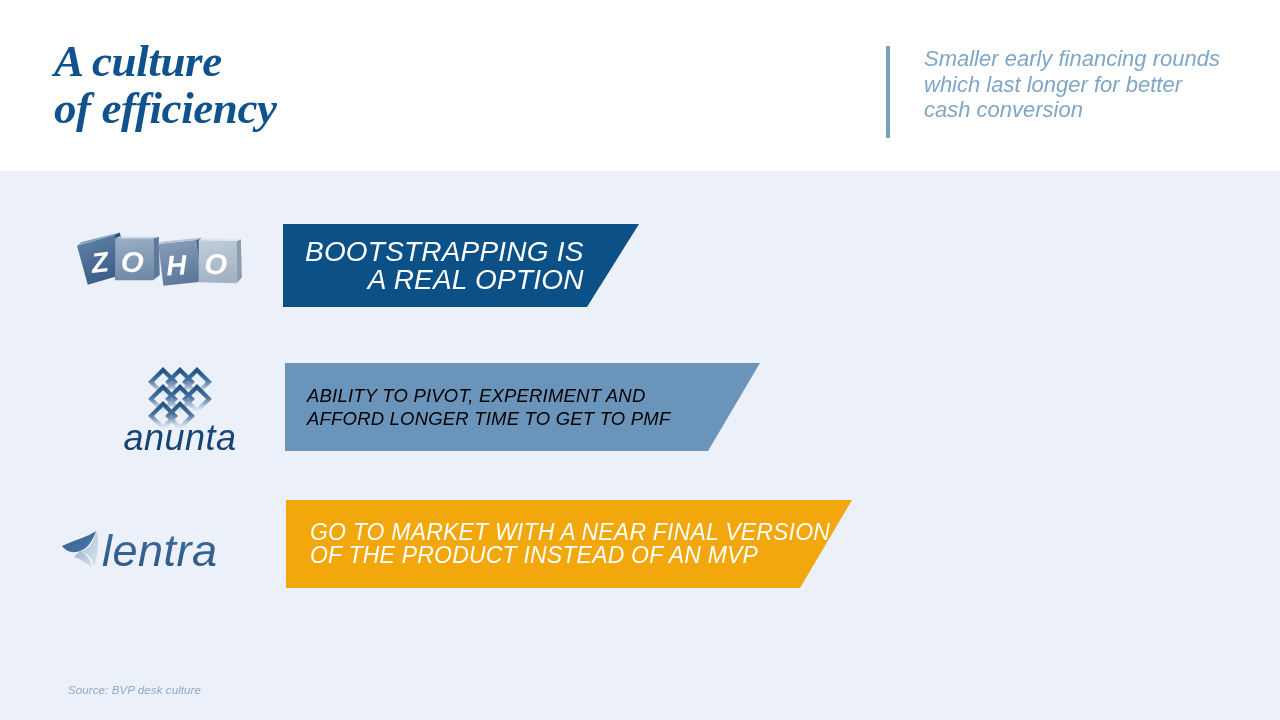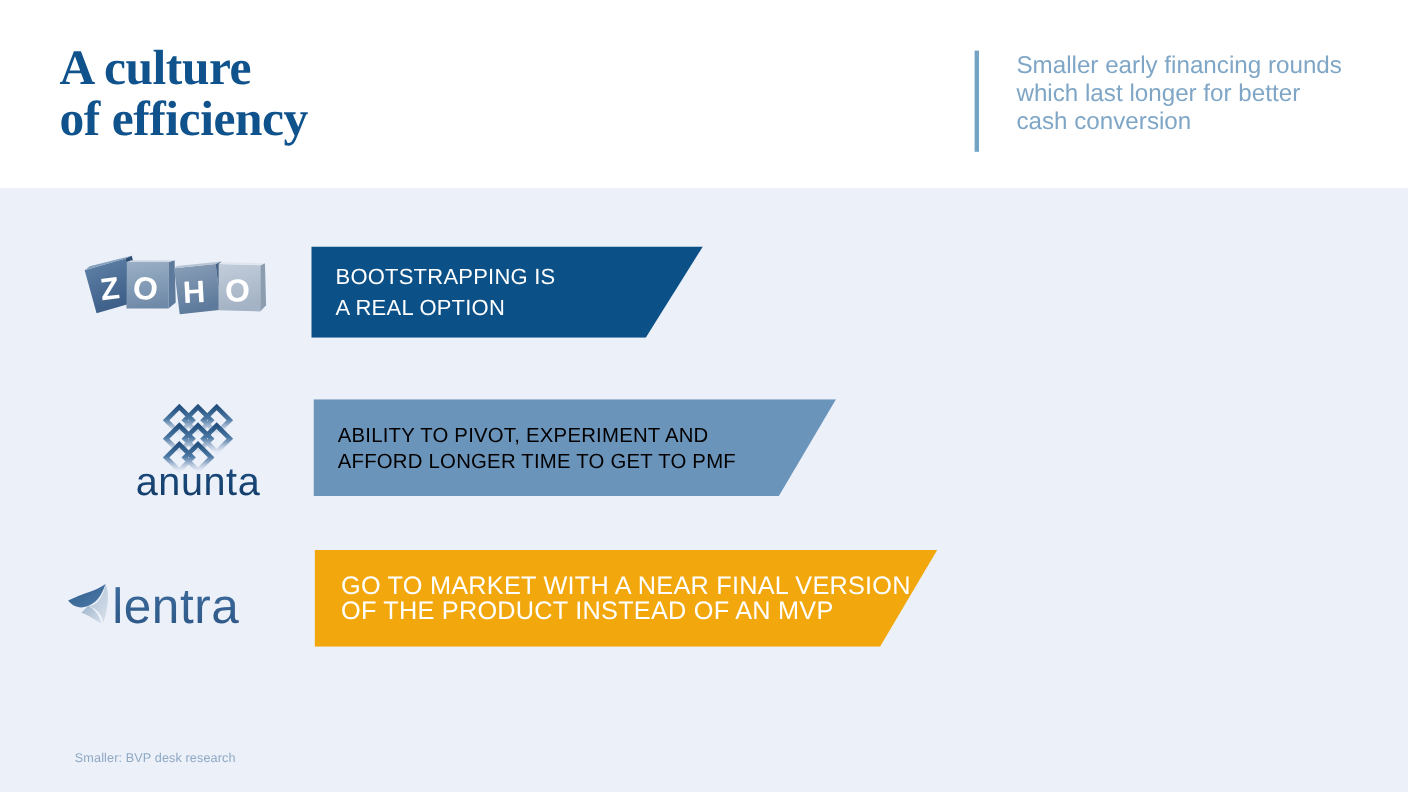--- a/index.html
+++ b/index.html
@@ -11,20 +11,21 @@
     height: 720px;
     overflow: hidden;
     font-family: "Liberation Sans", sans-serif;
     background: #ecf0f9;
   }
   .slide {
     position: relative;
     width: 1280px;
     height: 720px;
     background: #ecf0f9;
+    font-style: italic;
   }
 
   
   .header-band {
     position: absolute;
     left: 0;
     top: 0;
     width: 1280px;
     height: 171px;
     background: #ffffff;
@@ -81,21 +82,21 @@
     letter-spacing: 0.2px;
   }
   .banner-shape {
     position: absolute;
     inset: 0;
     z-index: 1;
   }
 
   
   #banner-1 { left: 283px; top: 224px; width: 356px; height: 83px; }
-  #banner-1 .banner-text { margin-left: 22px; font-size: 20px; line-height: 28px; }
+  #banner-1 .banner-text { margin-left: 22px; font-size: 28px; line-height: 28px; text-align: right; }
 
   #banner-2 { left: 285px; top: 363px; width: 475px; height: 88px; }
   #banner-2 .banner-text { margin-left: 22px; font-size: 18.5px; line-height: 23px; }
 
   #banner-3 { left: 286px; top: 500px; width: 566px; height: 88px; }
   #banner-3 .banner-text { margin-left: 24px; font-size: 23px; line-height: 23px; }
 
   
   .zoho-logo { position: absolute; left: 70px; top: 226px; width: 178px; height: 78px; }
   .anunta-logo { position: absolute; left: 110px; top: 364px; width: 140px; height: 92px; }
@@ -250,15 +251,15 @@
   </div>
 
   <div class="banner" id="banner-3">
     <svg class="banner-shape" viewBox="0 0 566 88" preserveAspectRatio="none" aria-hidden="true">
       <polygon points="0,0 566,0 514,88 0,88" fill="#f2a80c"></polygon>
     </svg>
     <div class="banner-text" style="color: rgb(255, 255, 255);">GO TO MARKET WITH A NEAR FINAL VERSION
 OF THE PRODUCT INSTEAD OF AN MVP</div>
   </div>
 
-  <div class="source-note" style="color: rgb(143, 168, 196);">Smaller: BVP desk research</div>
+  <div class="source-note" style="color: rgb(143, 168, 196);">Source: BVP desk culture</div>
 
 </div>
 
 </body></html>

